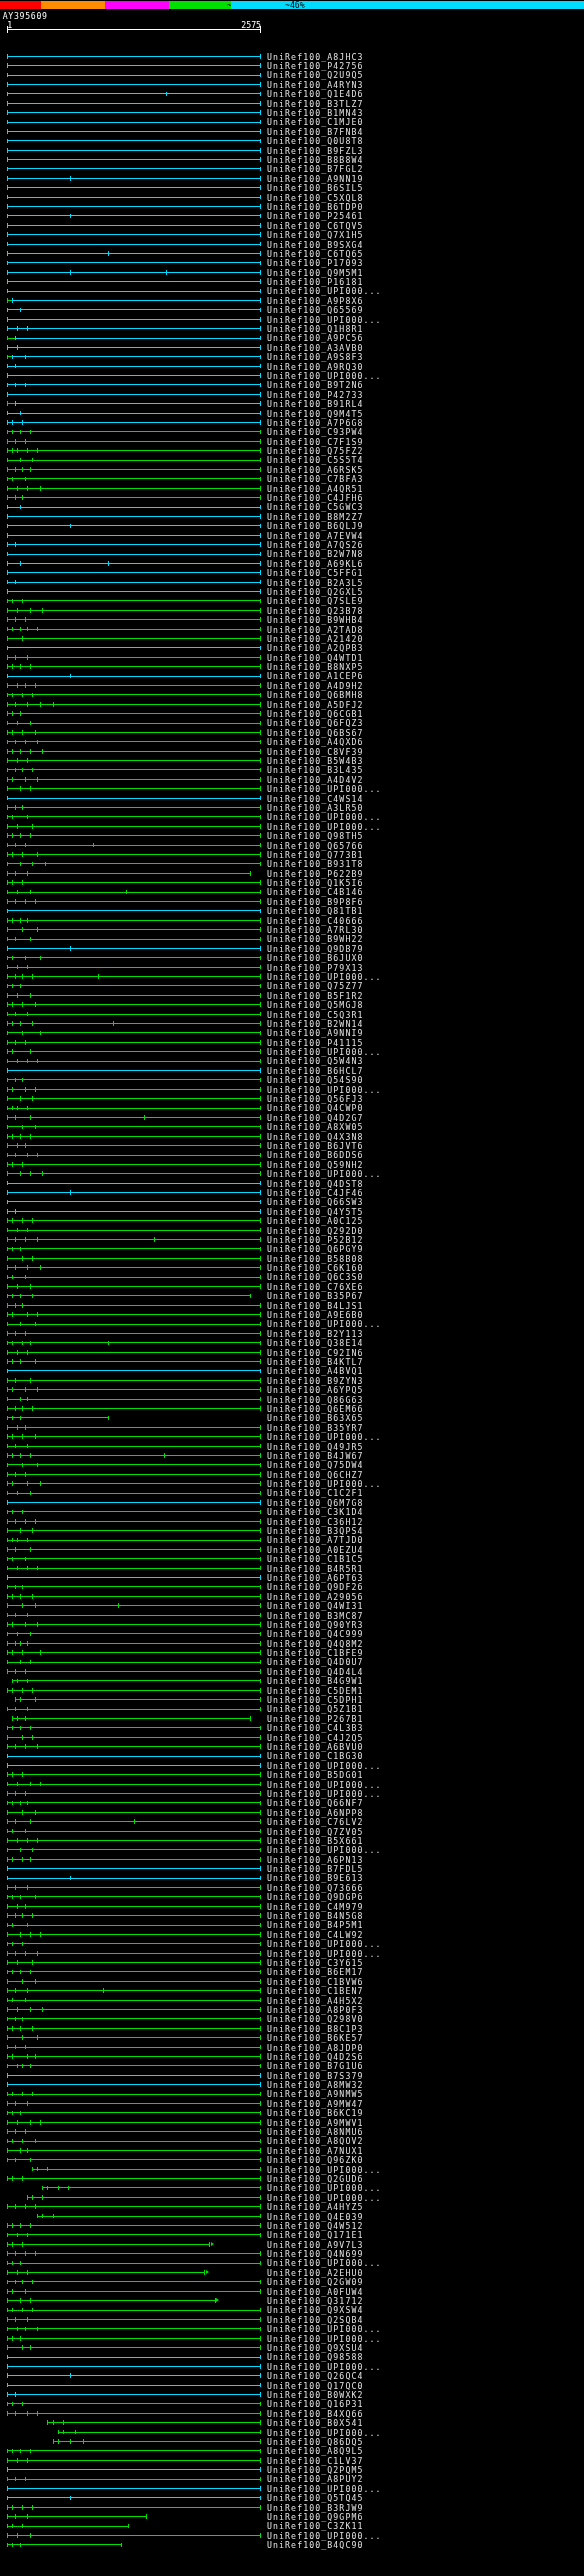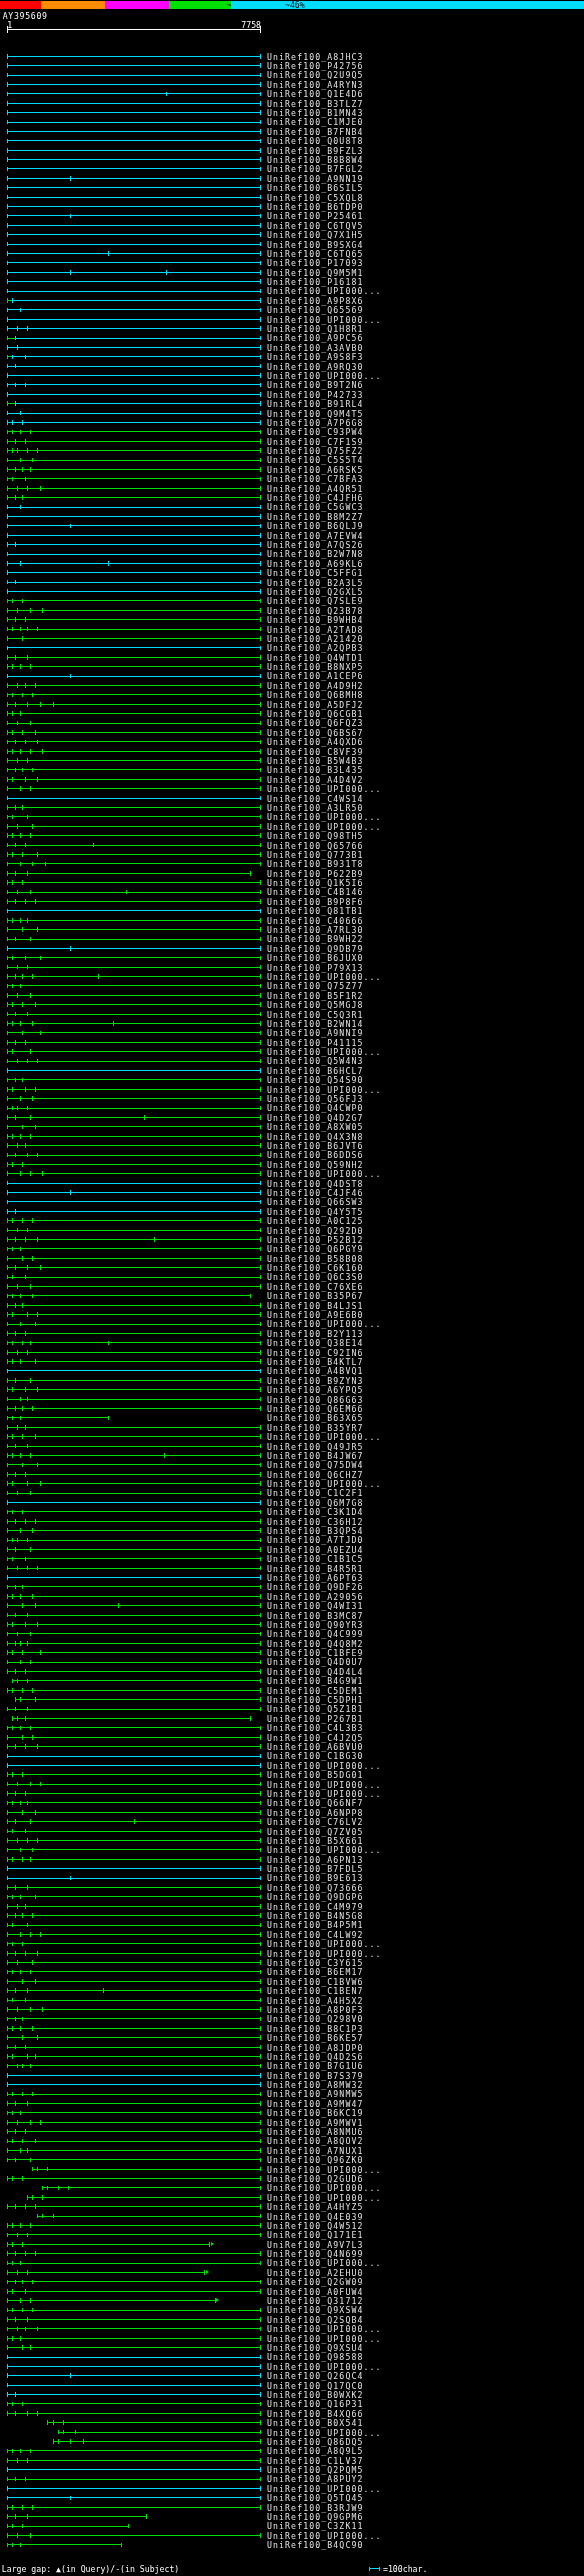--- a/index.html
+++ b/index.html
@@ -52,21 +52,21 @@
       <div class="scale-seg" style="left: 169px; width: 62px; background: rgb(0, 224, 0);"></div>
       <span class="scale-label" style="left: 227px;">~80%</span>
       <div class="scale-seg" style="left: 231px; width: 354px; background: rgb(0, 220, 255);"></div>
       <span class="scale-label" style="left: 285px;">~46%</span>
     </div>
 
   <div class="query-name">AY395609</div>
 
   <div class="ruler">
     <span class="ruler-num start">1</span>
-    <span class="ruler-num end">7758</span>
+    <span class="ruler-num end">2575</span>
     <div class="ruler-line"></div>
     <i class="ruler-cap" style="left:7.3px"></i>
     <i class="ruler-cap" style="left:260px"></i>
   </div>
 
   <div class="rows">
       <div class="row">
         <div class="bar">
           <i class="ln" style="left: 0px; width: 253px; background: rgb(0, 220, 255);"></i>
           <i class="tk" style="left: 0px; background: rgb(0, 220, 255);"></i>
@@ -2706,22 +2706,15 @@
           <i class="ln" style="left: 0px; width: 114px; background: rgb(0, 224, 0);"></i>
           <i class="tk" style="left: 0px; background: rgb(0, 224, 0);"></i>
           <i class="tk" style="left: 114px; background: rgb(0, 224, 0);"></i>
           <i class="tk" style="left: 5px; background: rgb(0, 224, 0);"></i>
           <i class="tk" style="left: 12.7px; background: rgb(0, 224, 0);"></i>
         </div>
         <span class="rlabel">UniRef100_B4QC90</span>
       </div>
     </div>
 
-  <div class="footer">
-    <span class="gap-note">Large gap: ▲(in Query)/-(in Subject)</span>
-    <i class="unit-sample" style="background: rgb(0, 220, 255);"></i>
-    <i class="unit-cap a" style="background: rgb(0, 220, 255);"></i>
-    <i class="unit-cap b" style="background: rgb(0, 220, 255);"></i>
-    <span class="unit">=100char.</span>
-  </div>
 
 </div>
 
 
 </body></html>

